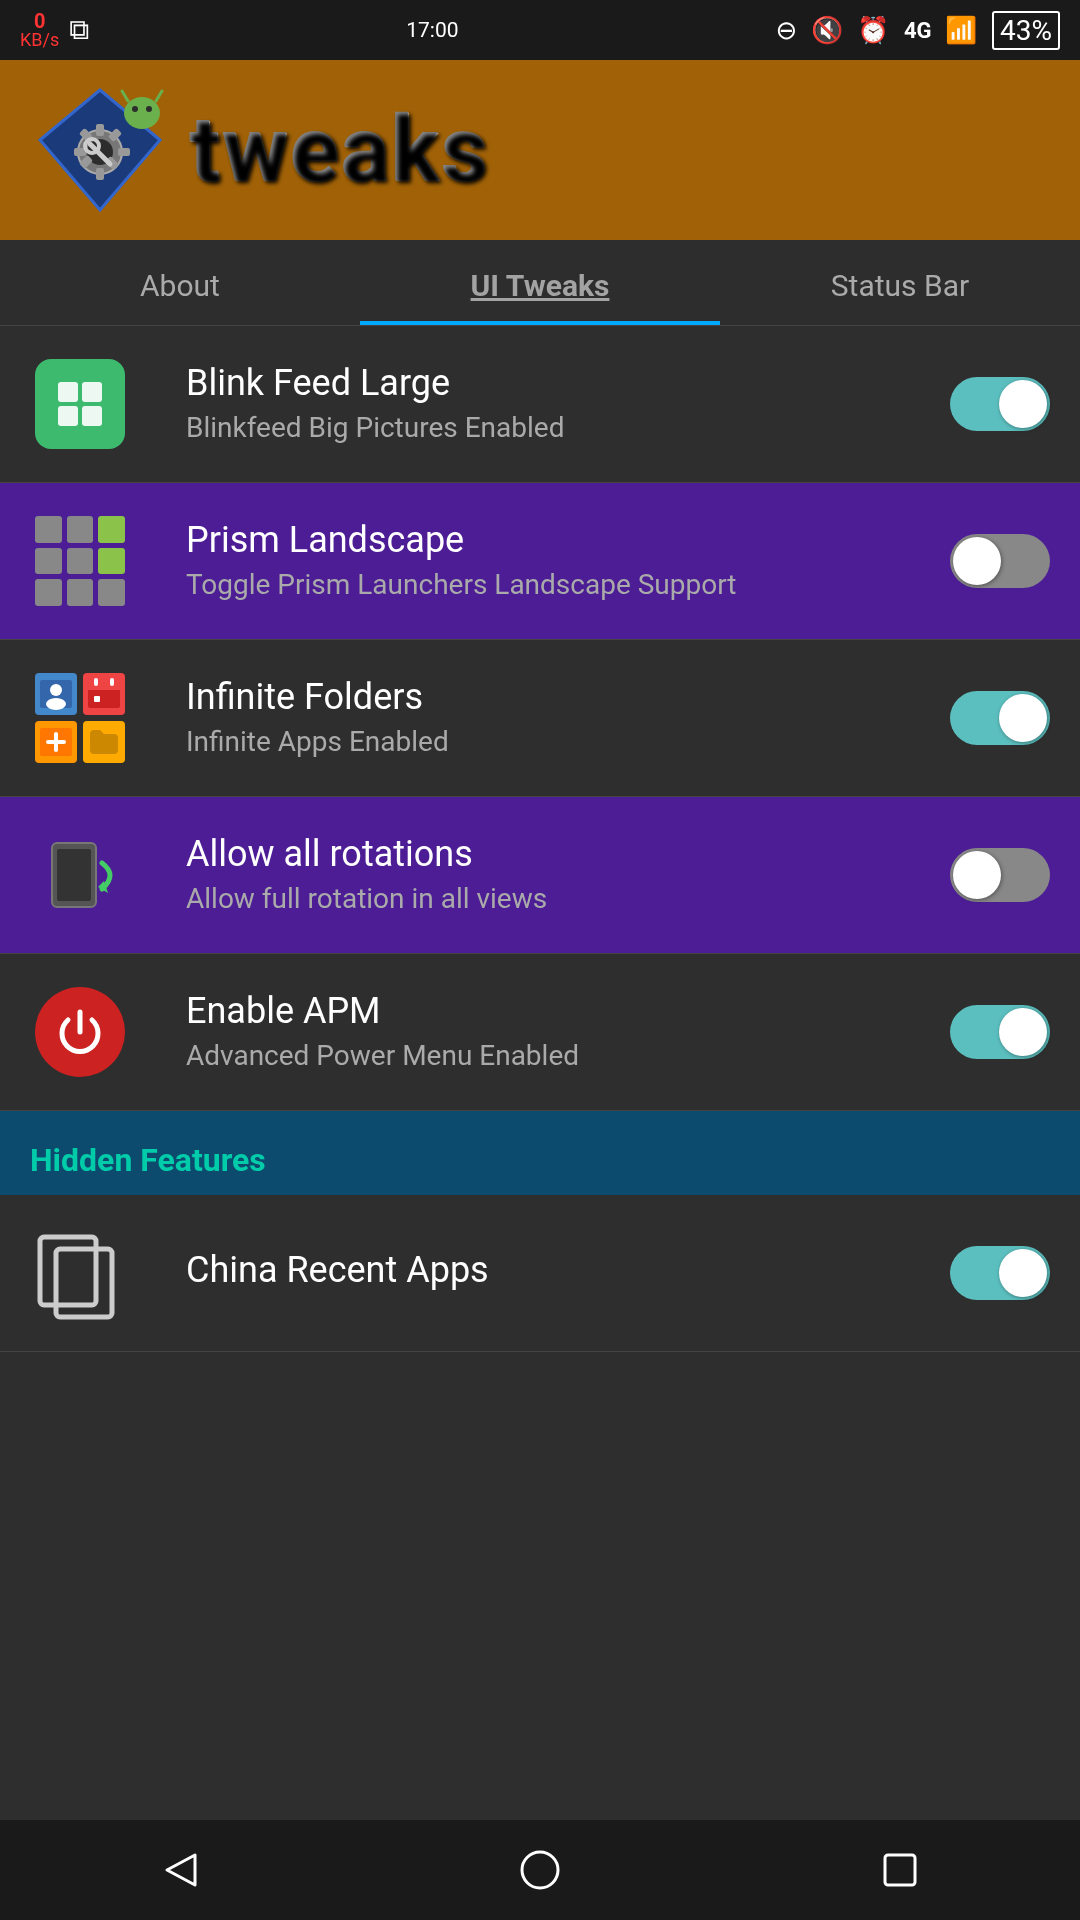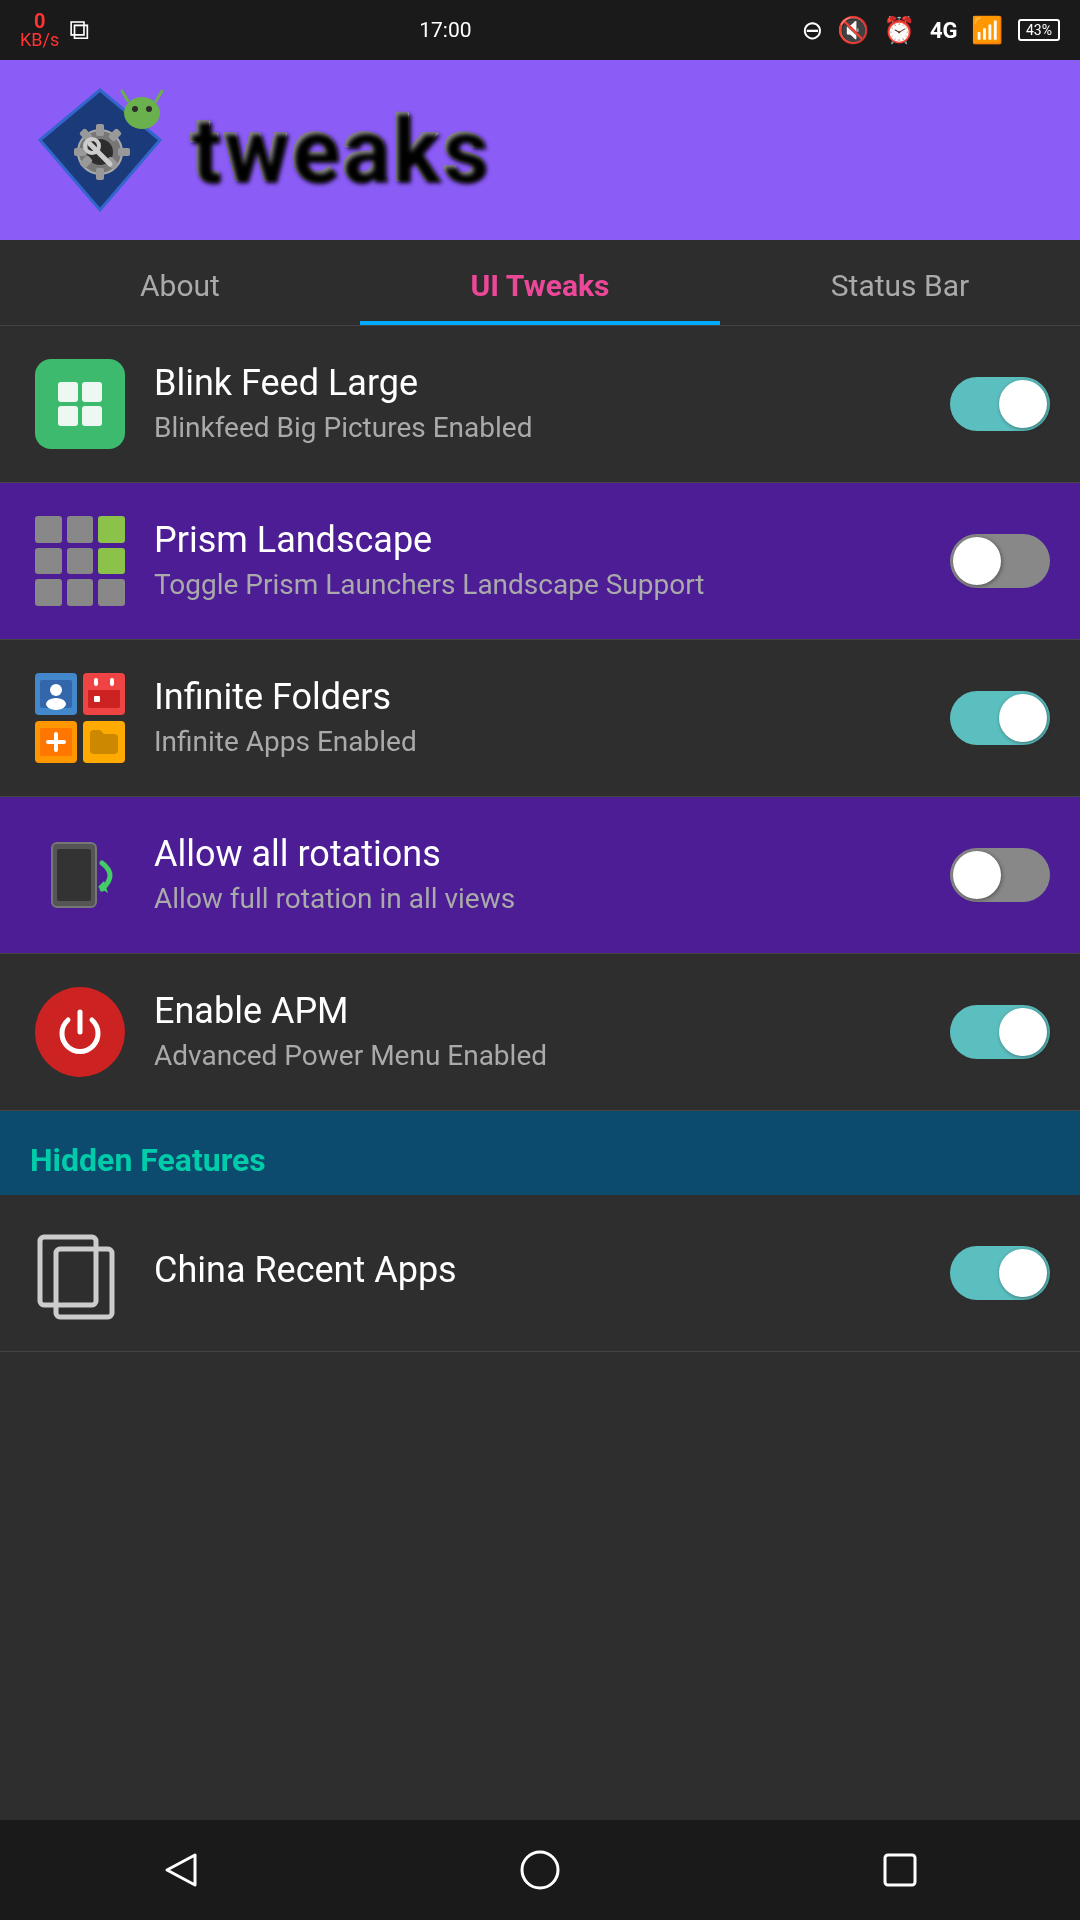--- a/index.html
+++ b/index.html
@@ -36,21 +36,21 @@
     .status-right {
       display: flex;
       align-items: center;
       gap: 14px;
       font-size: 22px;
     }
 
     
     .app-header {
       width: 100%;
-      background: #8b5cf6;
+      background: #a16207;
       display: flex;
       align-items: center;
       padding: 20px 30px;
       gap: 20px;
     }
     .header-logo-area {
       display: flex;
       align-items: center;
     }
     .header-title {
@@ -76,22 +76,23 @@
     .tab-item {
       flex: 1;
       text-align: center;
       padding: 28px 26px 22px;
       font-size: 30px;
       color: #aaaaaa;
       cursor: pointer;
       position: relative;
     }
     .tab-item.active {
-      color: #ec4899;
+      color: #a3a3a3;
       font-weight: bold;
+      text-decoration: underline;
     }
     .tab-item.active::after {
       content: '';
       position: absolute;
       bottom: 0;
       left: 0;
       right: 0;
       height: 4px;
       background: #00aaff;
     }
@@ -114,20 +115,21 @@
     .item-icon {
       width: 100px;
       height: 100px;
       flex-shrink: 0;
       display: flex;
       align-items: center;
       justify-content: center;
     }
     .item-text {
       flex: 1;
+      margin-left: 32px;
     }
     .item-title {
       font-size: 36px;
       color: #ffffff;
       font-weight: normal;
       margin-bottom: 6px;
     }
     .item-subtitle {
       font-size: 28px;
       color: #aaaaaa;
@@ -253,21 +255,21 @@
     </div>
     <div style="font-size:28px;">⧉</div>
   </div>
   <div class="status-center">17:00</div>
   <div class="status-right">
     <span style="font-size:26px;">⊖</span>
     <span style="font-size:26px;">🔇</span>
     <span style="font-size:26px;">⏰</span>
     <span style="font-size:22px;font-weight:bold;">4G</span>
     <span style="font-size:26px;">📶</span>
-    <span style="font-size:14px;border:2px solid #fff;border-radius:3px;padding:1px 6px;"><span>43</span>%</span>
+    <span style="font-size:28px;border:2px solid #fff;border-radius:3px;padding:1px 6px;"><span>43</span>%</span>
   </div>
 </div>
 
 <div class="app-header">
   <div class="header-logo-area">
 
     <svg width="140" height="140" viewBox="0 0 140 140">
 
       <polygon points="70,10 130,60 70,130 10,60" fill="#1a3a7a" stroke="#3366cc" stroke-width="3"></polygon>
 

